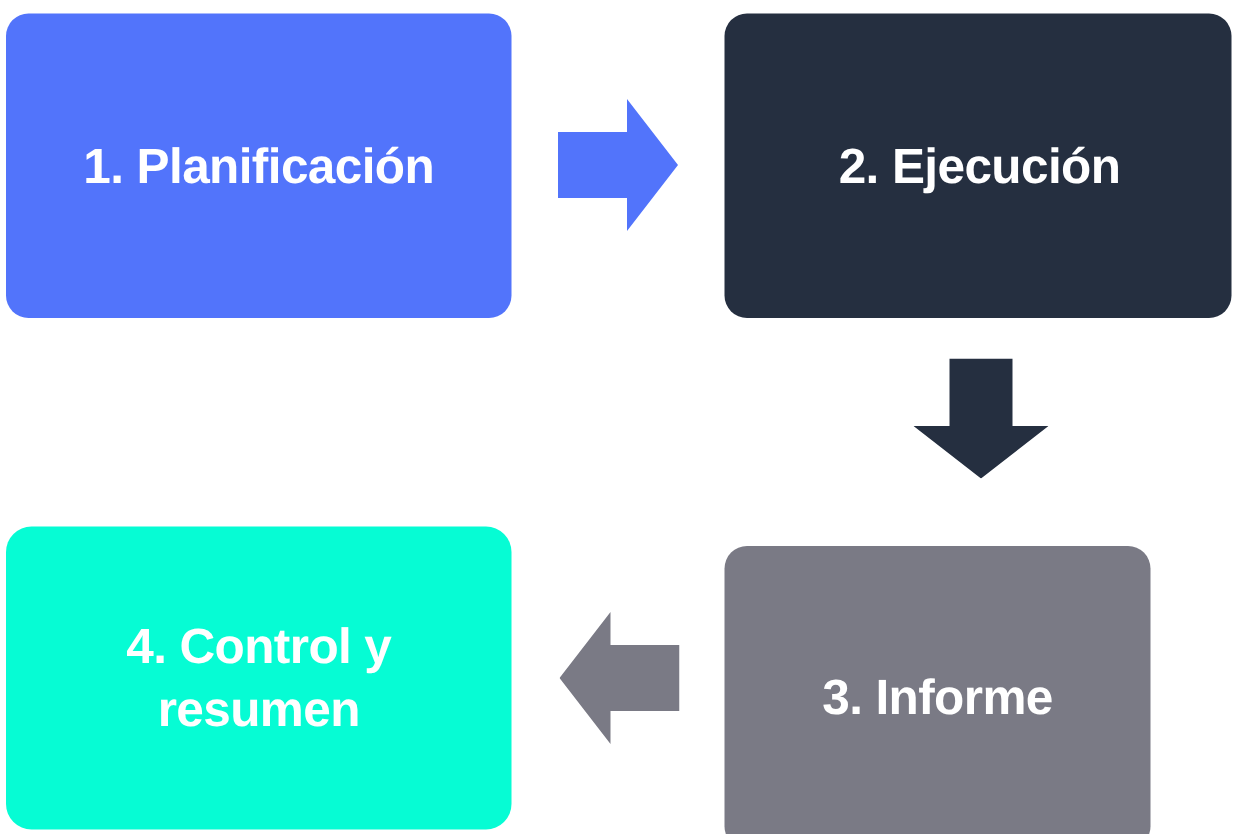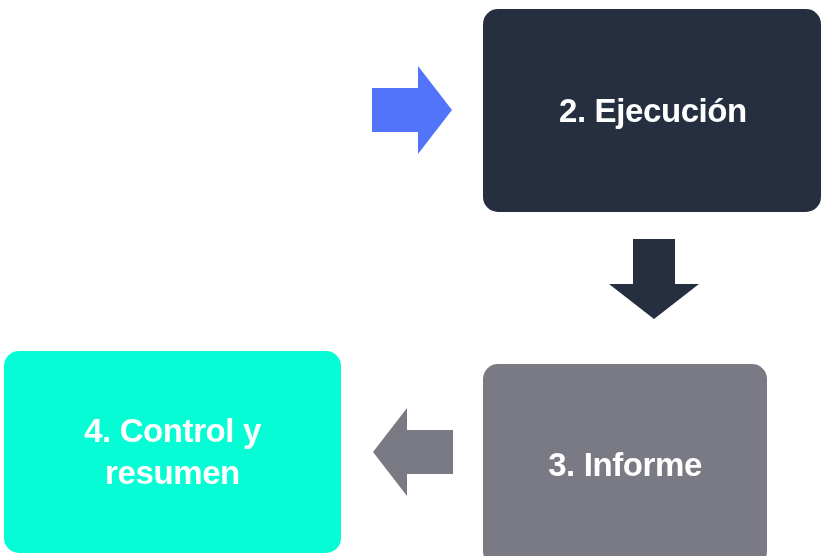--- a/index.html
+++ b/index.html
@@ -38,21 +38,21 @@
   }
 
   
   #node-planificacion {
     left: 4px;  top: 9px;   width: 337px; height: 203px;
   }
   #node-ejecucion {
     left: 483px; top: 9px;  width: 338px; height: 203px; padding-left: 16px;
   }
   #node-control {
-    left: 4px;  top: 351px; width: 337px; height: 202px;
+    left: 4px;  top: 351px; width: 337px; height: 202px; border-radius: 17px;
   }
   #node-informe {
     left: 483px; top: 364px; width: 284px; height: 202px;
   }
 
   
   .arrow {
     position: absolute;
     display: block;
   }
@@ -64,20 +64,23 @@
   }
   #arrow-left {
     left: 373px; top: 408px; width: 80px; height: 88px;
   }
 </style>
 </head>
 <body>
 
 <div id="canvas" style="background: rgb(255, 255, 255);">
 
+  <div class="node" id="node-planificacion" style="background: rgb(82, 116, 251);">
+    <span class="node-label" style="color: rgb(255, 255, 255);">1. Planificación</span>
+  </div>
 
   <div class="node" id="node-ejecucion" style="background: rgb(37, 47, 64);">
     <span class="node-label" style="color: rgb(255, 255, 255);">2. Ejecución</span>
   </div>
 
   <div class="node" id="node-informe" style="background: rgb(122, 122, 133);">
     <span class="node-label" style="color: rgb(255, 255, 255);">3. Informe</span>
   </div>
 
   <div class="node" id="node-control" style="background: rgb(6, 252, 212);">

